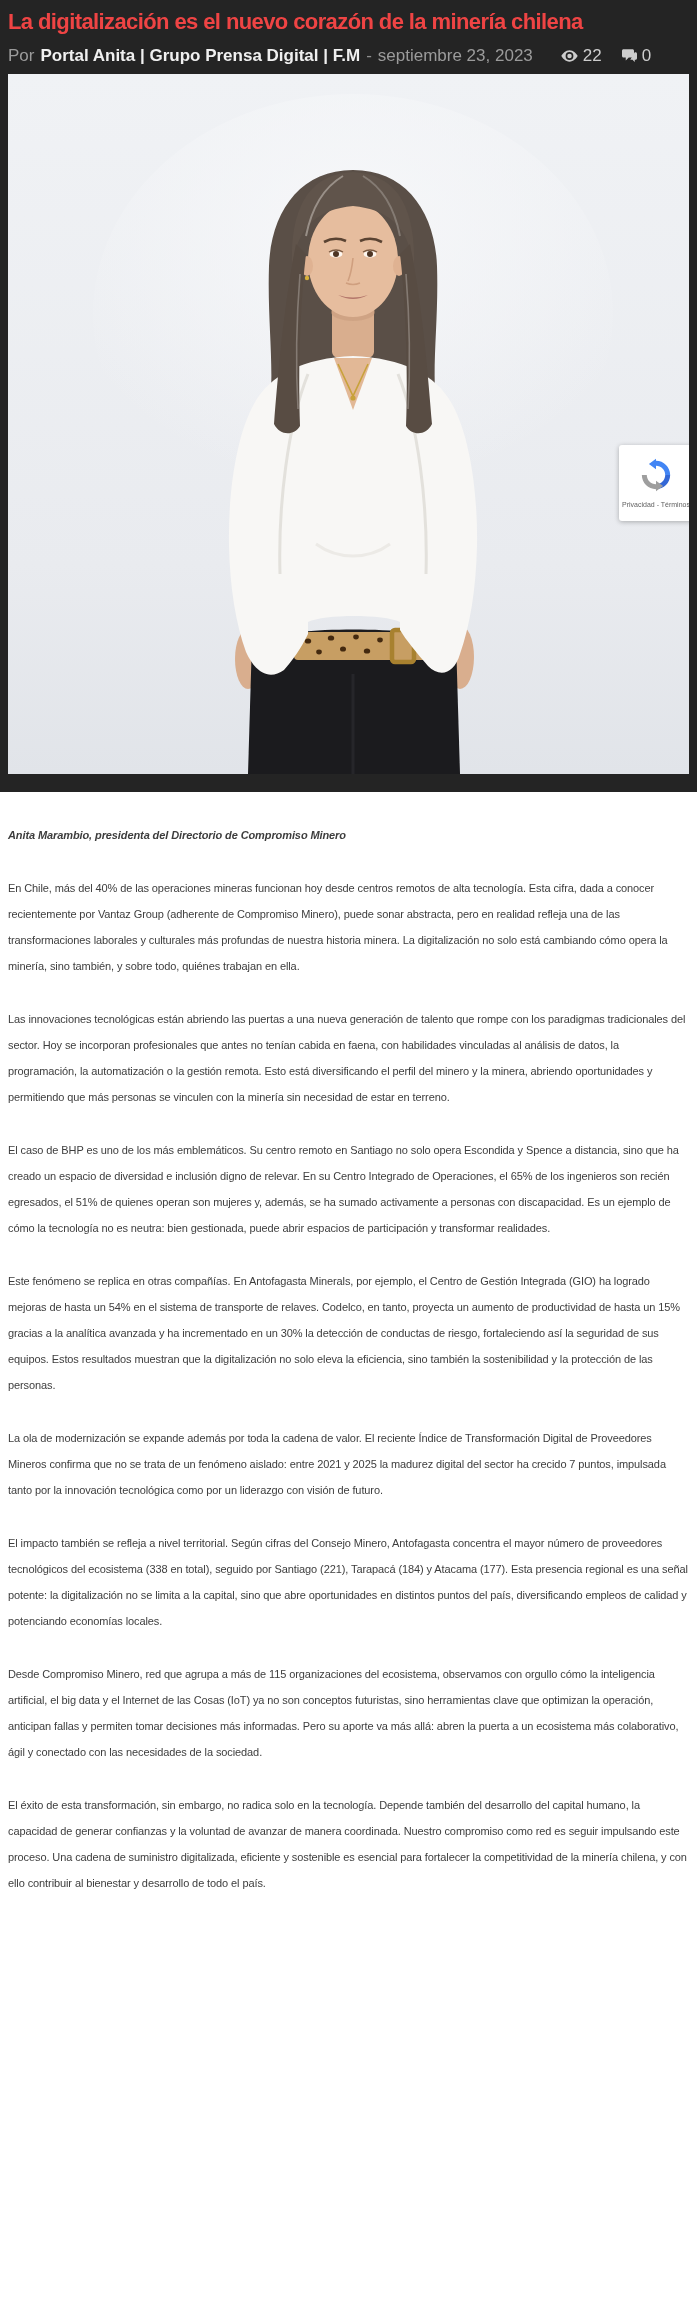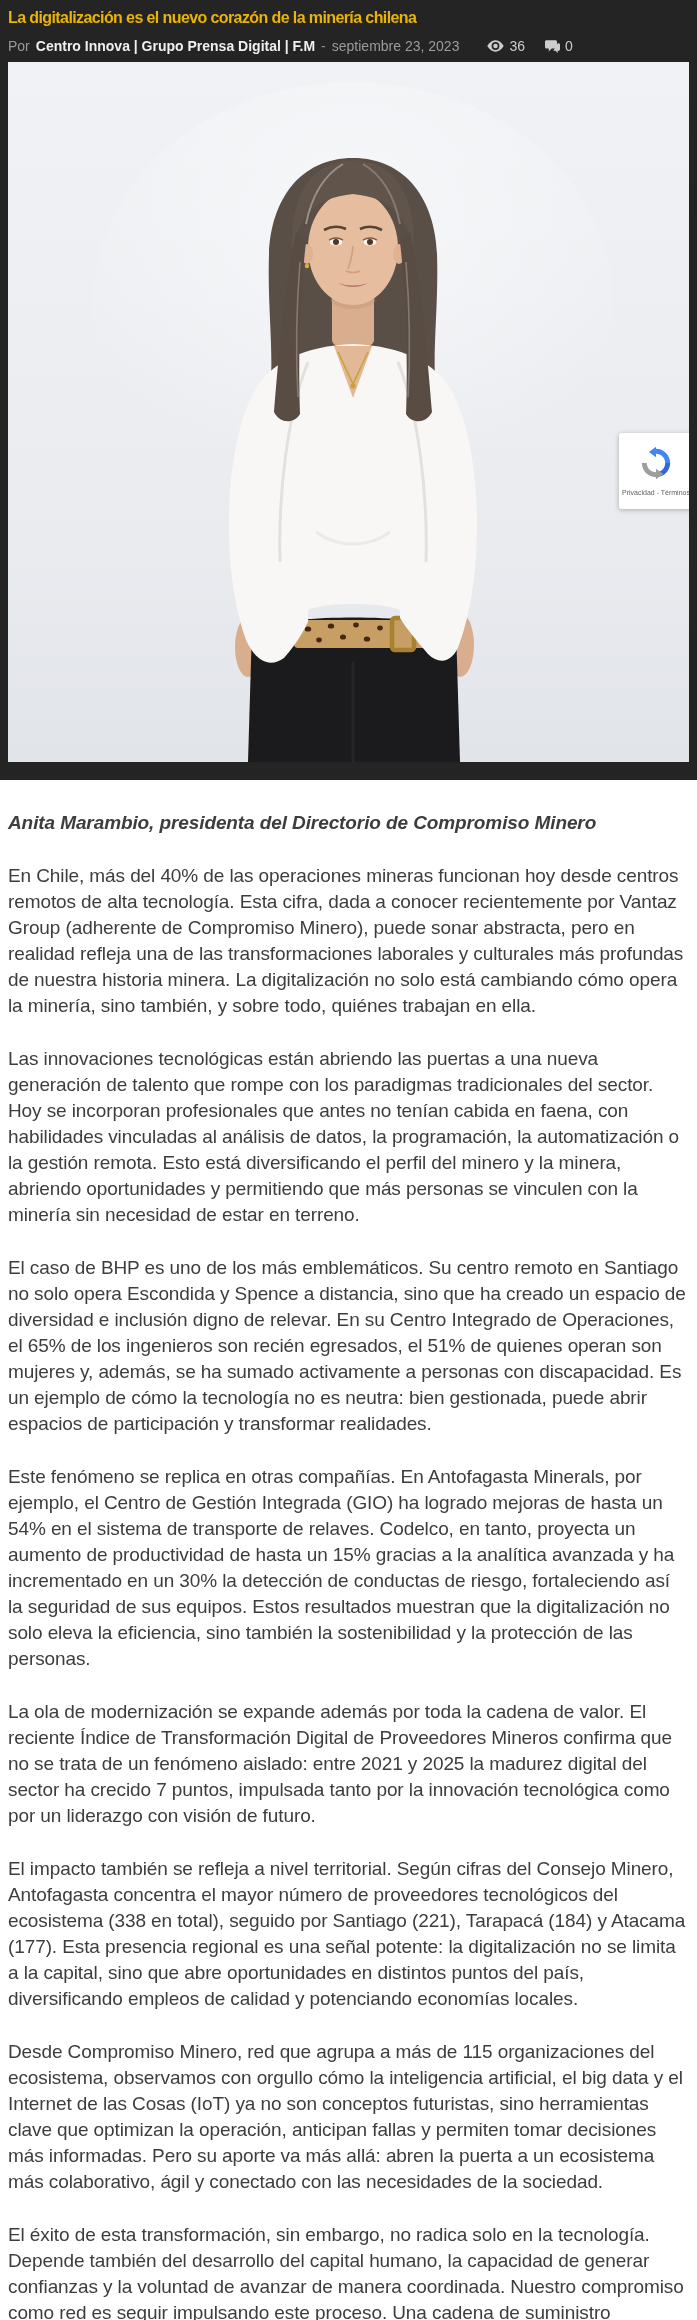--- a/index.html
+++ b/index.html
@@ -9,31 +9,31 @@
     font-family:"Liberation Sans", sans-serif;
     -webkit-font-smoothing:antialiased;
   }
   
   .header{
     background:#242424;
     padding:7px 8px 18px 8px;
   }
   .title{
     margin:1px 0 10px 0;
-    color:#eab308;
-    font-size:16px;
+    color:#ef4444;
+    font-size:22px;
     font-weight:bold;
     letter-spacing:-0.6px;
     line-height:1.25;
     white-space:nowrap;
   }
   .byline{
     display:flex;
     align-items:center;
-    font-size:14px;
+    font-size:17px;
     color:#9b9b9b;
     gap:6px;
   }
   .byline .author{
     color:#f0f0f0;
     font-weight:bold;
     text-decoration:none;
     cursor:pointer;
   }
   .byline .dash{color:#8f8f8f;}
@@ -80,48 +80,48 @@
   .caption{
     margin:0 0 32px 0;
     font-size:16px;
     font-weight:bold;
     font-style:italic;
     color:#1e1e1e;
     letter-spacing:-0.1px;
   }
   .article p{
     margin:0 0 27px 0;
-    font-size:19px;
+    font-size:11px;
     line-height:26px;
     color:#3d3d3d;
     letter-spacing:-0.1px;
   }
   .article p:last-child{margin-bottom:14px;}
 </style>
 </head>
 <body>
 
 <div class="header">
   <h1 class="title">La digitalización es el nuevo corazón de la minería chilena</h1>
 
   <div class="byline">
     <span>Por</span>
-    <a class="author">Centro Innova | Grupo Prensa Digital | F.M</a>
+    <a class="author">Portal Anita | Grupo Prensa Digital | F.M</a>
     <span class="dash">-</span>
     <span class="date">septiembre 23, 2023</span>
 
     <span class="stats">
       <span class="stat">
         <span>
           <svg width="17" height="12" viewBox="0 0 24 16">
             <path d="M12 0C6.5 0 2 5.3 0.5 8 2 10.7 6.5 16 12 16s10-5.3 11.5-8C22 5.3 17.5 0 12 0zm0 13.5A5.5 5.5 0 1 1 12 2.5a5.5 5.5 0 0 1 0 11z" fill="#cdcdcd"></path>
             <circle cx="12" cy="8" r="3.2" fill="#cdcdcd"></circle>
           </svg>
         </span>
-        <span>36</span>
+        <span>22</span>
       </span>
       <span class="stat">
         <span>
           <svg width="15" height="13" viewBox="0 0 20 17">
             <path d="M2 0h12c1.1 0 2 .9 2 2v7c0 1.1-.9 2-2 2H9l-4 4v-4H2c-1.1 0-2-.9-2-2V2C0 .9.9 0 2 0z" fill="#cdcdcd"></path>
             <path d="M17 4h1c1.1 0 2 .9 2 2v6c0 1.1-.9 2-2 2h-1v3l-3-3h-3" fill="#cdcdcd"></path>
           </svg>
         </span>
         <span>0</span>
       </span>

